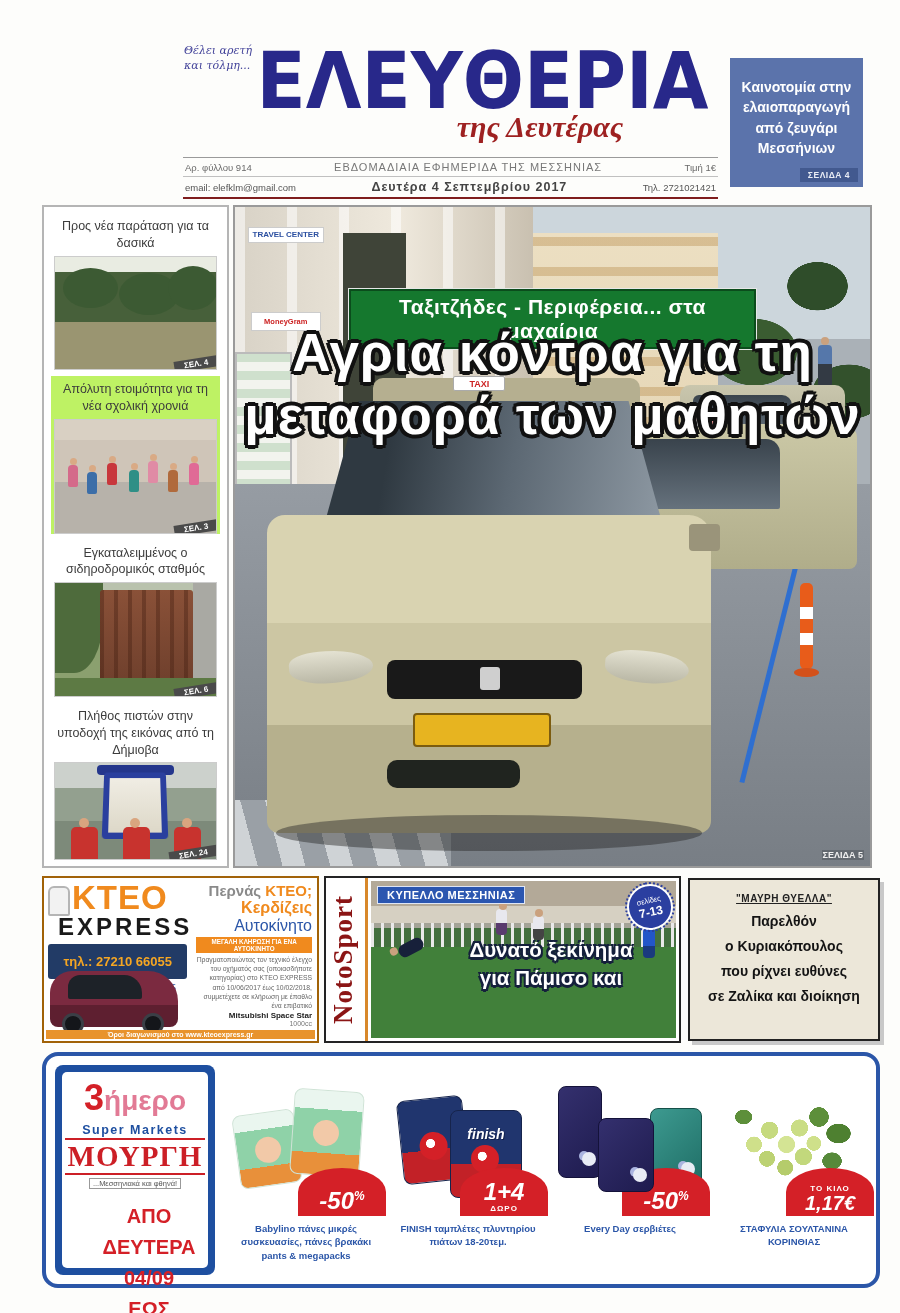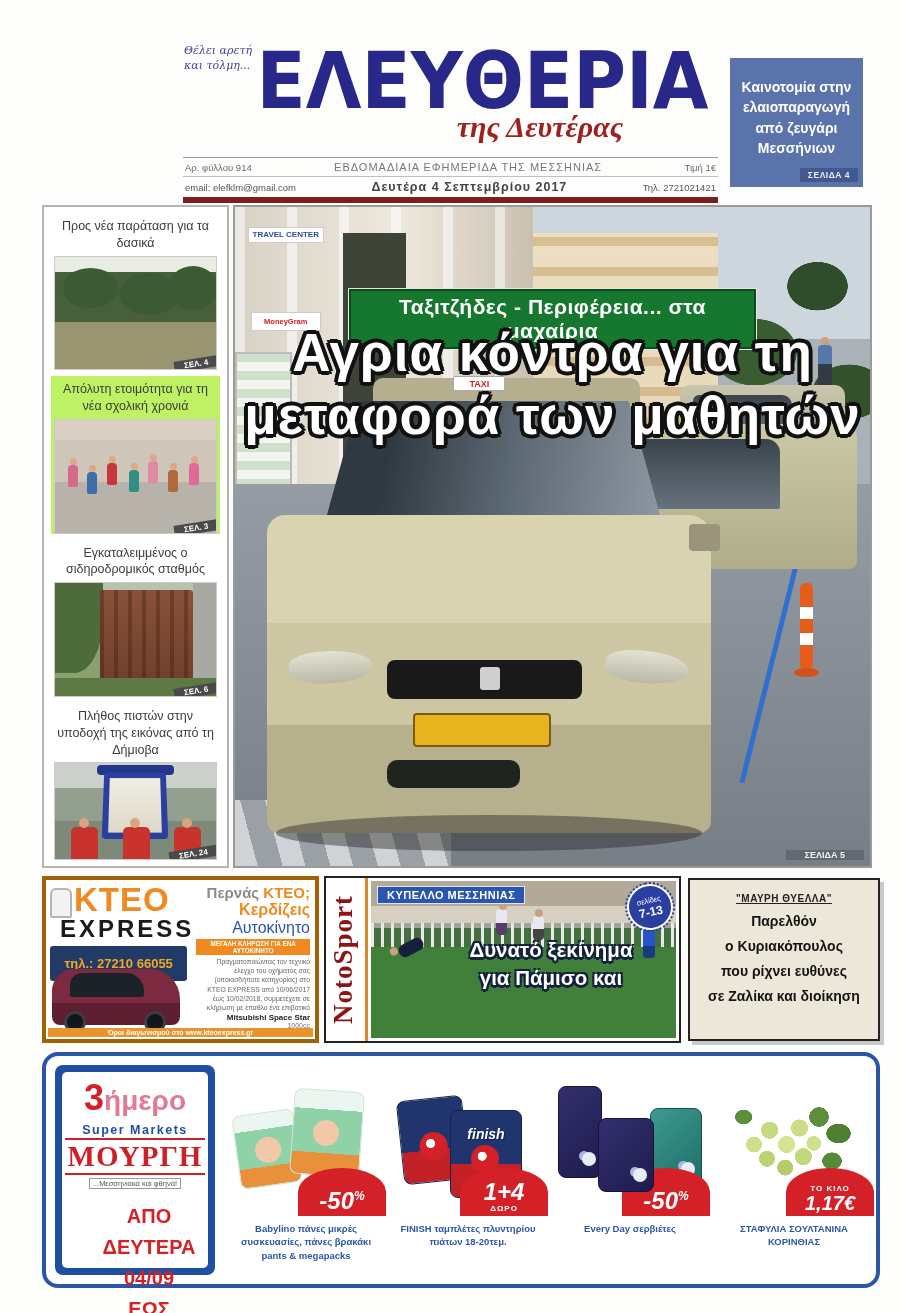--- a/index.html
+++ b/index.html
@@ -20,21 +20,21 @@
   .mast-title { left:240px; top:36px; width:485px; text-align:center; color:#28288a;
                 font-family:"DejaVu Sans", sans-serif; font-weight:900; font-size:72px;
                 letter-spacing:0px; transform:scaleY(1.08); transform-origin:top; white-space:nowrap; }
   .mast-sub { left:360px; top:110px; width:360px; text-align:center; color:#9e2121;
               font-family:"Liberation Serif", serif; font-style:italic; font-weight:bold; font-size:30px; }
 
   .infobar { left:183px; top:157px; width:535px; }
   .info-row { display:flex; justify-content:space-between; align-items:center; padding:3px 2px; }
   .info-row1 { border-top:1px solid #9a9a9a; border-bottom:1px solid #c0c0c0; color:#6a6a6a; font-size:9.5px; }
   .info-row1 .mid { font-size:11px; letter-spacing:1px; color:#777; }
-  .info-row2 { border-bottom:6px solid #7f1d1d; color:#555; font-size:9.5px; }
+  .info-row2 { border-bottom:2px solid #7f1d1d; color:#555; font-size:9.5px; }
   .info-row2 .mid { font-size:12.5px; font-weight:bold; color:#444; letter-spacing:1px; }
 
   
   .sidebar { left:42px; top:205px; width:187px; height:663px; border:2px solid #b5b5b5; background:#fff;
              display:flex; flex-direction:column; padding:6px 7px; gap:6px; }
   .sb-item { flex:1; display:flex; flex-direction:column; }
   .sb-item.gray { background:#bef264; }
   .sb-title { text-align:center; font-size:12.5px; color:#3c3c3c; padding:5px 2px 4px; line-height:1.35; }
   .sb-photo { position:relative; margin:0 3px; flex:1; border:1px solid #ccc; overflow:hidden; background:#dcd8ce; }
   .sb-badge { position:absolute; right:-8px; bottom:0; background:#4a4a4a; color:#fff; font-size:8px;
@@ -123,24 +123,24 @@
   .c1-shadow { position:absolute; left:2%; bottom:-4%; width:96%; height:8%; background:rgba(40,40,40,.45); border-radius:50%; }
 
   .kicker { position:absolute; left:18%; top:12.5%; width:64%; background:#15782e; border:2px solid #0b4c1c;
             box-shadow:0 0 0 1px #e7e7e7; color:#fff; font-weight:bold; font-size:21px; text-align:center;
             padding:4px 0; letter-spacing:.5px; }
   .hl { position:absolute; left:0; width:100%; text-align:center; color:#fff; font-weight:900; font-size:53px;
         letter-spacing:1px; text-shadow:-3px -3px 0 #111, 3px -3px 0 #111, -3px 3px 0 #111, 3px 3px 0 #111,
         0 4px 0 #111, 4px 0 0 #111, -4px 0 0 #111, 0 -4px 0 #111; }
   .hl1 { top:17.5%; } .hl2 { top:27%; }
   .mp-pagebadge { position:absolute; right:6px; bottom:6px; color:#f0f0f0; font-size:9px; font-weight:bold;
-                  background:rgba(80,86,92,.55); padding:0 19px; }
-
-  
-  .kteo { left:42px; top:876px; width:277px; height:167px; border:4px solid #a16207; background:#fff; font-size:0; }
+                  background:rgba(80,86,92,.55); padding:0 1px; }
+
+  
+  .kteo { left:42px; top:876px; width:277px; height:167px; border:2px solid #a16207; background:#fff; font-size:0; }
   .kteo-left { position:absolute; left:0; top:0; width:54%; height:100%; }
   .kteo-brand1 { margin:4px 0 0 28px; color:#f08a1e; font-size:33px; font-weight:900; letter-spacing:1px; line-height:.95; }
   .kteo-brand2 { margin-left:14px; color:#1a1a1a; font-size:24px; font-weight:900; letter-spacing:3px; }
   .kteo-phone { margin:3px 4px 0; background:#223b66; color:#f5a623; font-size:13px; font-weight:900;
                 text-align:center; padding:10px 0; border-radius:3px; }
   .kteo-addr { margin-top:2px; text-align:center; color:#2b56a8; font-size:8px; font-weight:bold; }
   .kteo-caricon { position:absolute; left:4px; top:8px; width:22px; height:30px; border:2px solid #b5b5b5;
                   border-radius:6px 6px 2px 2px; background:#f2f2f2; }
   .kcar { position:absolute; left:6px; bottom:14px; width:128px; height:56px; background:
       linear-gradient(180deg,#7b2a40 0 60%, #5e1f30 60% 100%); border-radius:22px 30px 8px 8px; }

